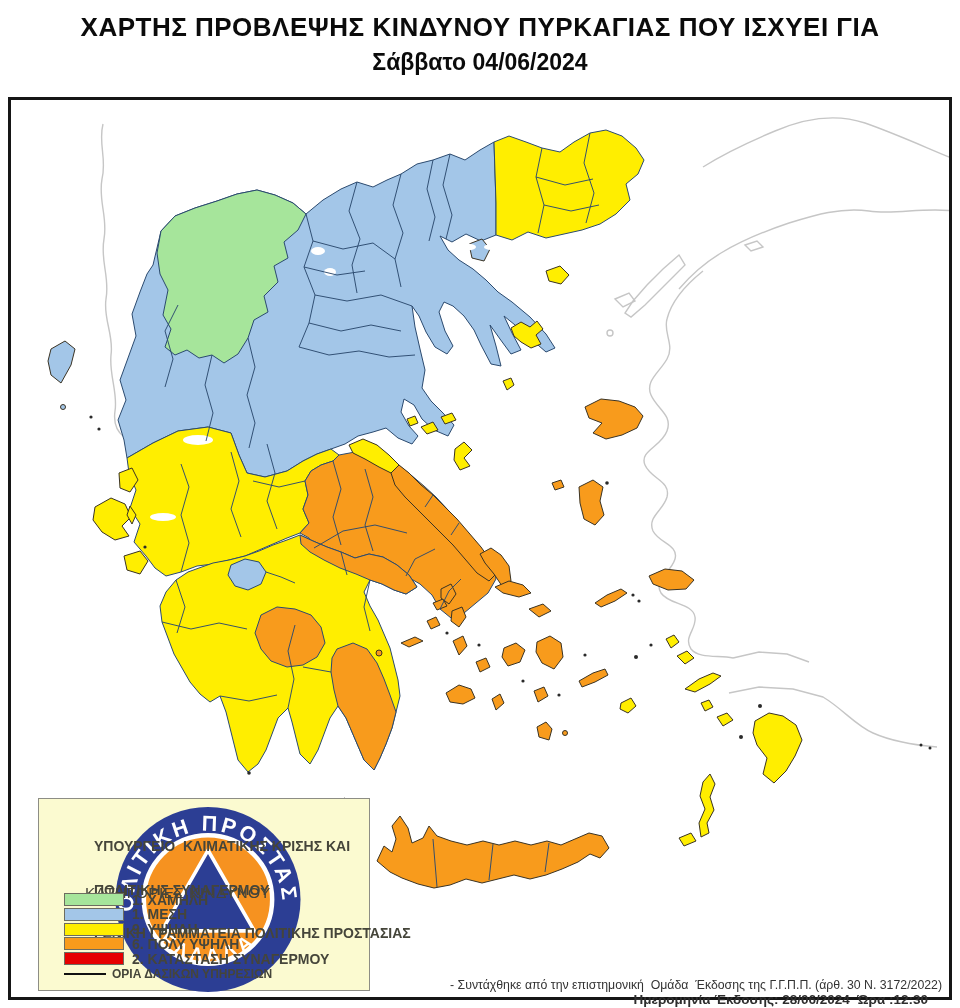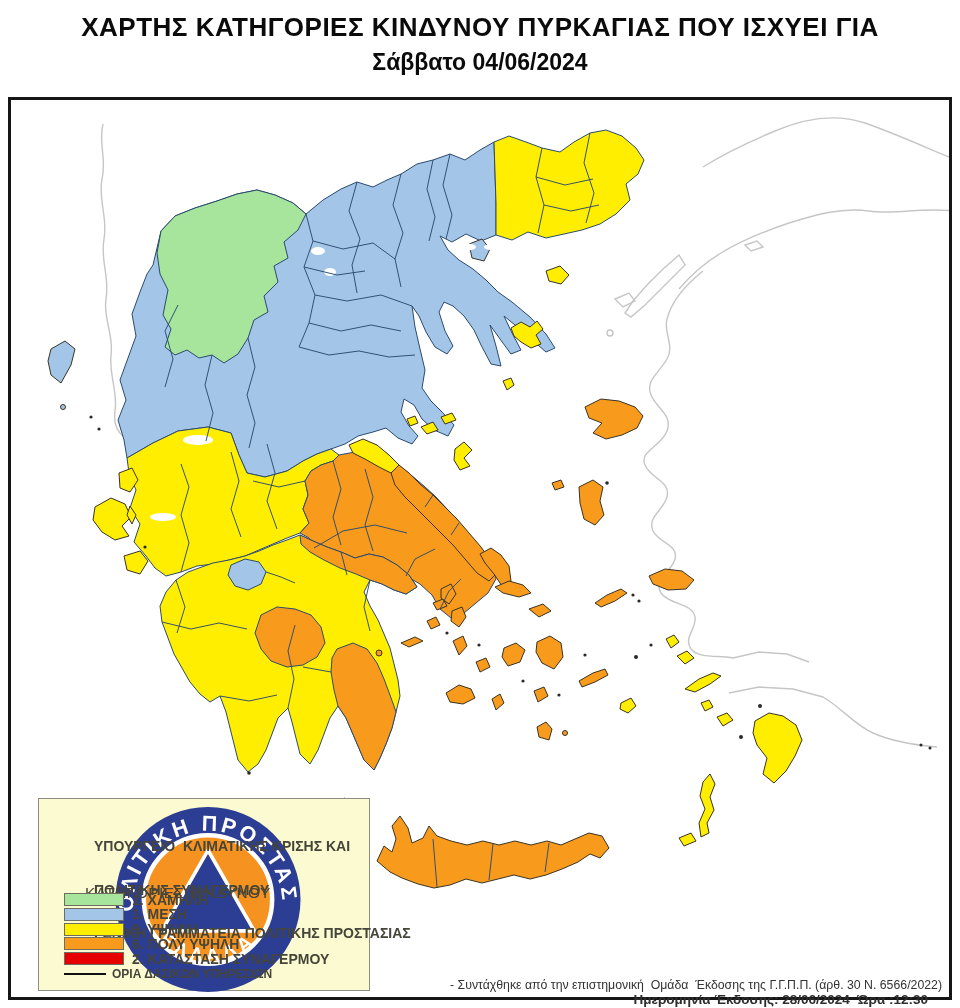--- a/index.html
+++ b/index.html
@@ -35,21 +35,21 @@
   .isle{stroke:#3a3324;stroke-width:1;stroke-linejoin:round;}
   .iborder{fill:none;stroke:#2b4a6f;stroke-width:1;opacity:.95;}
   .neighbor{fill:none;stroke:#c6c6c6;stroke-width:1.4;}
   .lake{fill:#ffffff;stroke:none;}
   .dot{fill:#2a2a2a;}
 </style>
 </head>
 <body>
 
 <div class="title-block">
-  <div class="title-line1">ΧΑΡΤΗΣ ΚΑΤΗΓΟΡΙΕΣ ΚΙΝΔΥΝΟΥ ΠΥΡΚΑΓΙΑΣ ΠΟΥ ΙΣΧΥΕΙ ΓΙΑ</div>
+  <div class="title-line1">ΧΑΡΤΗΣ ΠΡΟΒΛΕΨΗΣ ΚΙΝΔΥΝΟΥ ΠΥΡΚΑΓΙΑΣ ΠΟΥ ΙΣΧΥΕΙ ΓΙΑ</div>
   <div class="title-line2">Σάββατο 04/06/2024</div>
 </div>
 
 <div class="map-panel">
   <svg viewBox="8 97 938 897" preserveAspectRatio="none">
 
     <g>
       <path class="neighbor" d="M100,121 C95,140 104,156 99,176 C95,198 105,214 101,236 C97,258 107,274 103,296 C100,316 111,332 108,352 C106,372 115,390 112,408 C110,422 116,430 121,434 L134,441"></path>
       <path class="neighbor" d="M700,164 C722,150 748,138 772,128 C800,116 832,110 862,120 C896,132 926,146 951,156"></path>
       <path class="neighbor" d="M951,208 C920,204 892,212 866,208 C838,204 812,212 786,220 C762,228 738,238 718,250 C703,259 688,272 676,286"></path>
@@ -306,14 +306,14 @@
         <div class="legend-label">2. ΚΑΤΑΣΤΑΣΗ ΣΥΝΑΓΕΡΜΟΥ</div>
       </div>
     </div>
     <div class="boundary-row">
       <div class="boundary-line"></div>
       <div class="boundary-label">ΟΡΙΑ ΔΑΣΙΚΩΝ ΥΠΗΡΕΣΙΩΝ</div>
     </div>
   </div>
 
   <div class="issue-line">Ημερομηνία Έκδοσης: 28/06/2024  Ώρα :12:30</div>
-  <div class="credit-line">- Συντάχθηκε από την επιστημονική  Ομάδα  Έκδοσης της Γ.Γ.Π.Π. (άρθ. 30 Ν. 6566/2022)</div>
+  <div class="credit-line">- Συντάχθηκε από την επιστημονική  Ομάδα  Έκδοσης της Γ.Γ.Π.Π. (άρθ. 30 Ν. 3172/2022)</div>
 </div>
 
 </body></html>

